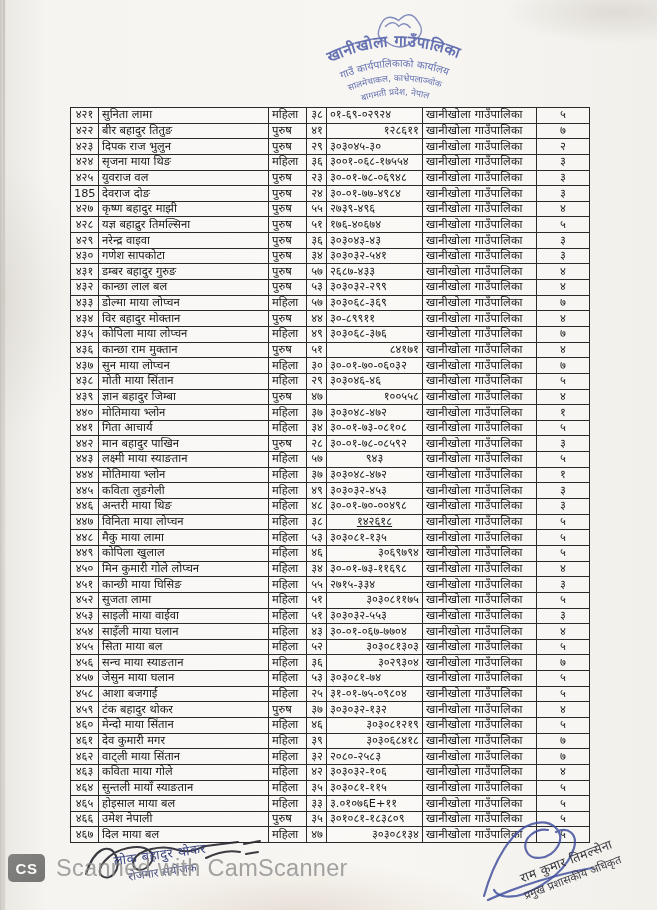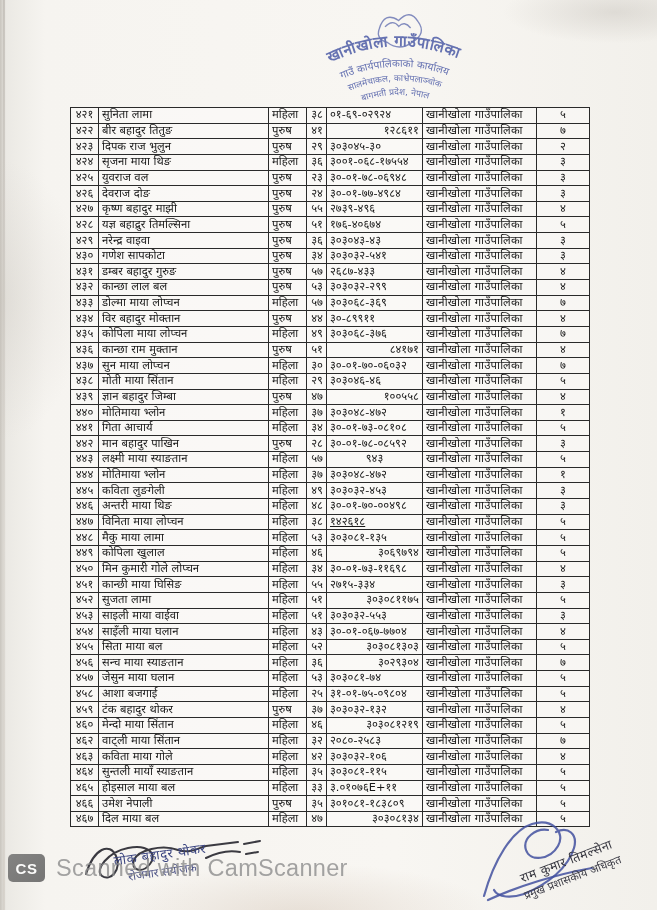--- a/index.html
+++ b/index.html
@@ -143,21 +143,21 @@
         <tr>
           <td class="col-sn">४२५</td>
           <td class="col-name">युवराज वल</td>
           <td class="col-gender">पुरुष</td>
           <td class="col-age">२३</td>
           <td class="col-id">३०-०१-७८-०६९४८</td>
           <td class="col-muni">खानीखोला गाउँपालिका</td>
           <td class="col-ward">३</td>
         </tr>
         <tr>
-          <td class="col-sn">४२६</td>
+          <td class="col-sn">185</td>
           <td class="col-name">देवराज दोङ</td>
           <td class="col-gender">पुरुष</td>
           <td class="col-age">२४</td>
           <td class="col-id">३०-०१-७७-४९८४</td>
           <td class="col-muni">खानीखोला गाउँपालिका</td>
           <td class="col-ward">३</td>
         </tr>
         <tr>
           <td class="col-sn">४२७</td>
           <td class="col-name">कृष्ण बहादुर माझी</td>
@@ -336,21 +336,21 @@
           <td class="col-age">४८</td>
           <td class="col-id">३०-०१-७०-००४९८</td>
           <td class="col-muni">खानीखोला गाउँपालिका</td>
           <td class="col-ward">३</td>
         </tr>
         <tr>
           <td class="col-sn">४४७</td>
           <td class="col-name">विनिता माया लोप्चन</td>
           <td class="col-gender">महिला</td>
           <td class="col-age">३८</td>
-          <td class="col-id" style="text-align: left; text-decoration: underline;">१४२६१८</td>
+          <td class="col-id" style="text-align: center; text-decoration: underline;">१४२६१८</td>
           <td class="col-muni">खानीखोला गाउँपालिका</td>
           <td class="col-ward">५</td>
         </tr>
         <tr>
           <td class="col-sn">४४८</td>
           <td class="col-name">मैकु माया लामा</td>
           <td class="col-gender">महिला</td>
           <td class="col-age">५३</td>
           <td class="col-id">३०३०८१-१३५</td>
           <td class="col-muni">खानीखोला गाउँपालिका</td>
@@ -456,20 +456,29 @@
           <td class="col-ward">४</td>
         </tr>
         <tr>
           <td class="col-sn">४६०</td>
           <td class="col-name">मेन्दो माया सिंतान</td>
           <td class="col-gender">महिला</td>
           <td class="col-age">४६</td>
           <td class="col-id" style="text-align: right;">३०३०८१२१९</td>
           <td class="col-muni">खानीखोला गाउँपालिका</td>
           <td class="col-ward">५</td>
+        </tr>
+        <tr>
+          <td class="col-sn">४६१</td>
+          <td class="col-name">देव कुमारी मगर</td>
+          <td class="col-gender">महिला</td>
+          <td class="col-age">३९</td>
+          <td class="col-id" style="text-align: right;">३०३०६८४१८</td>
+          <td class="col-muni">खानीखोला गाउँपालिका</td>
+          <td class="col-ward">७</td>
         </tr>
         <tr>
           <td class="col-sn">४६२</td>
           <td class="col-name">वाट्ली माया सिंतान</td>
           <td class="col-gender">महिला</td>
           <td class="col-age">३२</td>
           <td class="col-id">२०८०-२५८३</td>
           <td class="col-muni">खानीखोला गाउँपालिका</td>
           <td class="col-ward">७</td>
         </tr>

